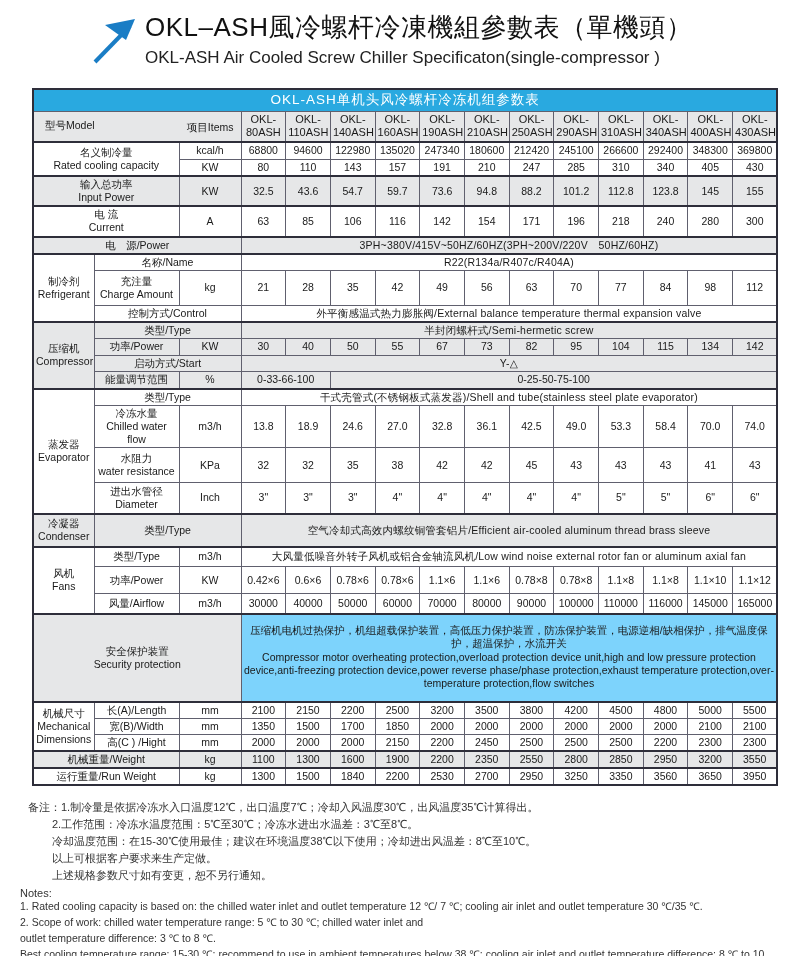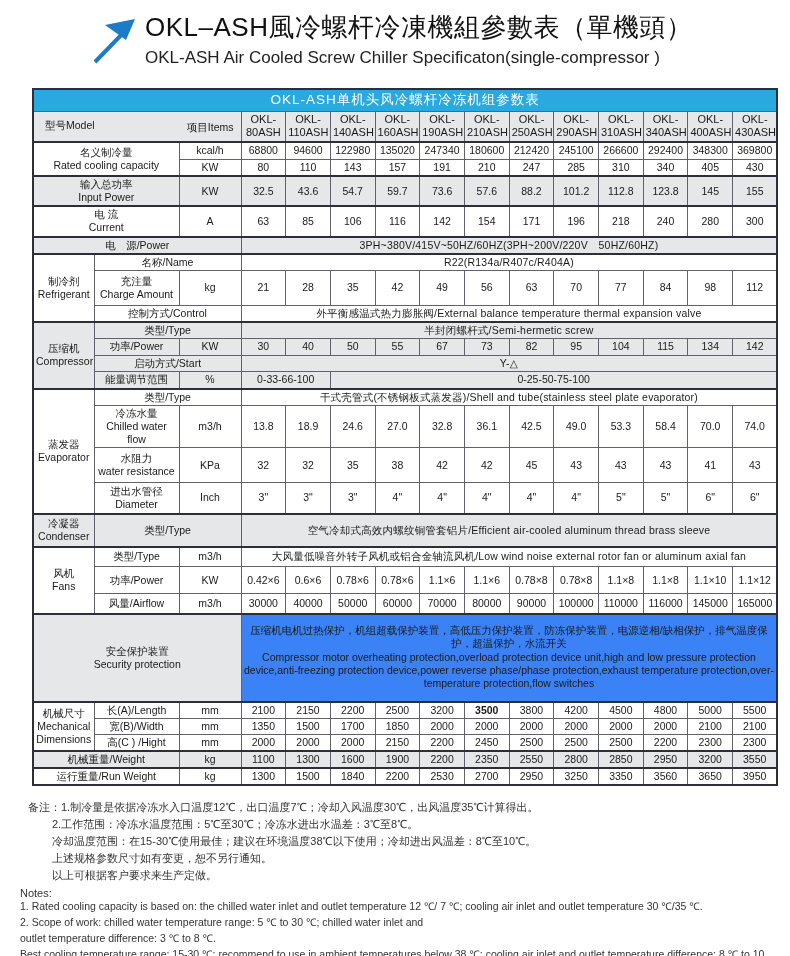--- a/index.html
+++ b/index.html
@@ -30,21 +30,21 @@
     position:relative; padding:0;
     background-color:#e6e7e8;
     background-image:linear-gradient(to bottom right, transparent calc(50% - 0.6px), #60606e calc(50% - 0.6px), #60606e calc(50% + 0.6px), transparent calc(50% + 0.6px));
   }
   .corner-model { position:absolute; left:11px; top:7px; font-size:10.5px; }
   .corner-items { position:absolute; right:7px; bottom:7px; font-size:10.5px; }
   .lbl, .grp, .sub { white-space:pre-line; }
   tr.gray td { background:#e6e7e8; }
   td.gray { background:#e6e7e8; }
   td.spanv { letter-spacing:0.2px; }
-  td.sec-text { text-align:left; padding:4px 7px; line-height:1.5; background:#3b82f6; }
+  td.sec-text { text-align:left; padding:4px 7px; line-height:1.5; background:#7dd3fc; }
   td.sec-text .para { margin:0 0 1px 0; }
 
   
   .notes { margin:13px 0 0 28px; width:740px; color:#333; }
   .notes-zh { font-size:11px; line-height:1.55; }
   .notes-zh .line:not(:first-child) { padding-left:24px; }
   .notes-en-title { font-size:11px; margin:3px 0 0 -8px; }
   .notes-en { font-size:10.5px; line-height:1.5; margin-left:-8px; }
 </style>
 </head>
@@ -151,21 +151,21 @@
 
   <tr class="sec gray" style="height:27px">
     <td colspan="2" class="lbl">输入总功率
 Input Power</td>
     <td class="unit">KW</td>
     <td class="v" style="white-space: pre-line;">32.5</td>
           <td class="v" style="white-space: pre-line;">43.6</td>
           <td class="v" style="white-space: pre-line;">54.7</td>
           <td class="v" style="white-space: pre-line;">59.7</td>
           <td class="v" style="white-space: pre-line;">73.6</td>
-          <td class="v" style="white-space: pre-line;">57.6</td>
+          <td class="v" style="white-space: pre-line;">94.8</td>
           <td class="v" style="white-space: pre-line;">88.2</td>
           <td class="v" style="white-space: pre-line;">101.2</td>
           <td class="v" style="white-space: pre-line;">112.8</td>
           <td class="v" style="white-space: pre-line;">123.8</td>
           <td class="v" style="white-space: pre-line;">145</td>
           <td class="v" style="white-space: pre-line;">155</td>
   </tr>
 
   <tr class="sec" style="height:26px">
     <td colspan="2" class="lbl">电  流
@@ -369,21 +369,21 @@
     <td rowspan="3" class="grp">机械尺寸
 Mechanical
 Dimensions</td>
     <td class="sub">长(A)/Length</td>
     <td class="unit">mm</td>
     <td class="v" style="white-space: pre-line;">2100</td>
           <td class="v" style="white-space: pre-line;">2150</td>
           <td class="v" style="white-space: pre-line;">2200</td>
           <td class="v" style="white-space: pre-line;">2500</td>
           <td class="v" style="white-space: pre-line;">3200</td>
-          <td class="v" style="white-space: pre-line; font-weight: bold;">3500</td>
+          <td class="v" style="white-space: pre-line;">3500</td>
           <td class="v" style="white-space: pre-line;">3800</td>
           <td class="v" style="white-space: pre-line;">4200</td>
           <td class="v" style="white-space: pre-line;">4500</td>
           <td class="v" style="white-space: pre-line;">4800</td>
           <td class="v" style="white-space: pre-line;">5000</td>
           <td class="v" style="white-space: pre-line;">5500</td>
   </tr>
   <tr style="height:15px">
     <td class="sub">宽(B)/Width</td>
     <td class="unit">mm</td>
@@ -451,22 +451,22 @@
   </tr>
 </tbody>
     </table>
 </div>
 
 <div class="notes">
   <div class="notes-zh">
       <div class="line">备注：1.制冷量是依据冷冻水入口温度12℃，出口温度7℃；冷却入风温度30℃，出风温度35℃计算得出。</div>
       <div class="line">2.工作范围：冷冻水温度范围：5℃至30℃；冷冻水进出水温差：3℃至8℃。</div>
       <div class="line">冷却温度范围：在15-30℃使用最佳；建议在环境温度38℃以下使用；冷却进出风温差：8℃至10℃。</div>
+      <div class="line">以上可根据客户要求来生产定做。</div>
       <div class="line">上述规格参数尺寸如有变更，恕不另行通知。</div>
-      <div class="line">以上可根据客户要求来生产定做。</div>
     </div>
   <div class="notes-en-title">Notes:</div>
   <div class="notes-en">
       <div class="line">1. Rated cooling capacity is based on: the chilled water inlet and outlet temperature 12 ℃/ 7 ℃; cooling air inlet and outlet temperature 30 ℃/35 ℃.</div>
       <div class="line">2. Scope of work: chilled water temperature range: 5 ℃ to 30 ℃; chilled water inlet and</div>
       <div class="line">outlet temperature difference: 3 ℃ to 8 ℃.</div>
       <div class="line">Best cooling temperature range: 15-30 ℃; recommend to use in ambient temperatures below 38 ℃; cooling air inlet and outlet temperature difference: 8 ℃ to 10 ℃.</div>
     </div>
 </div>
 

